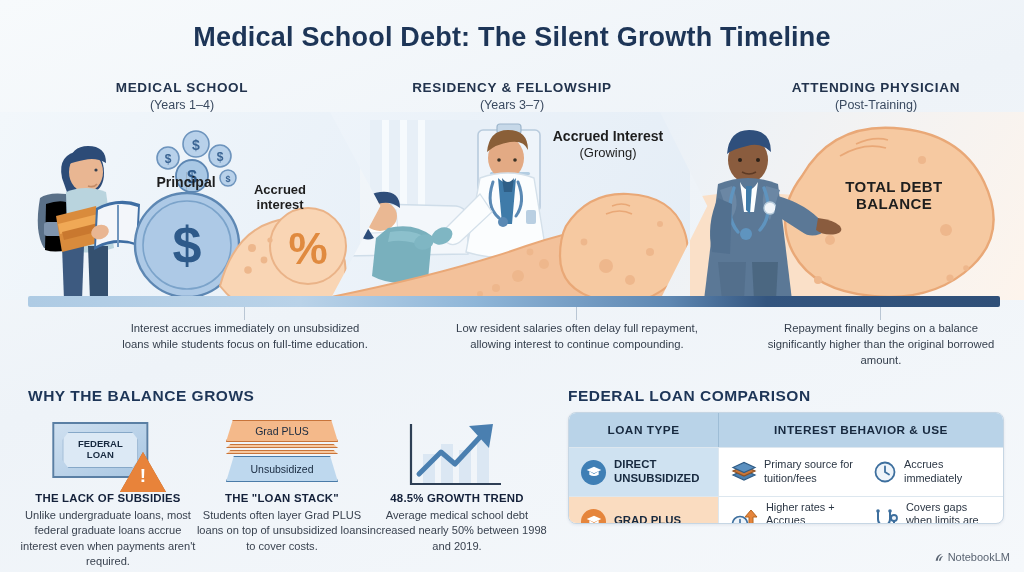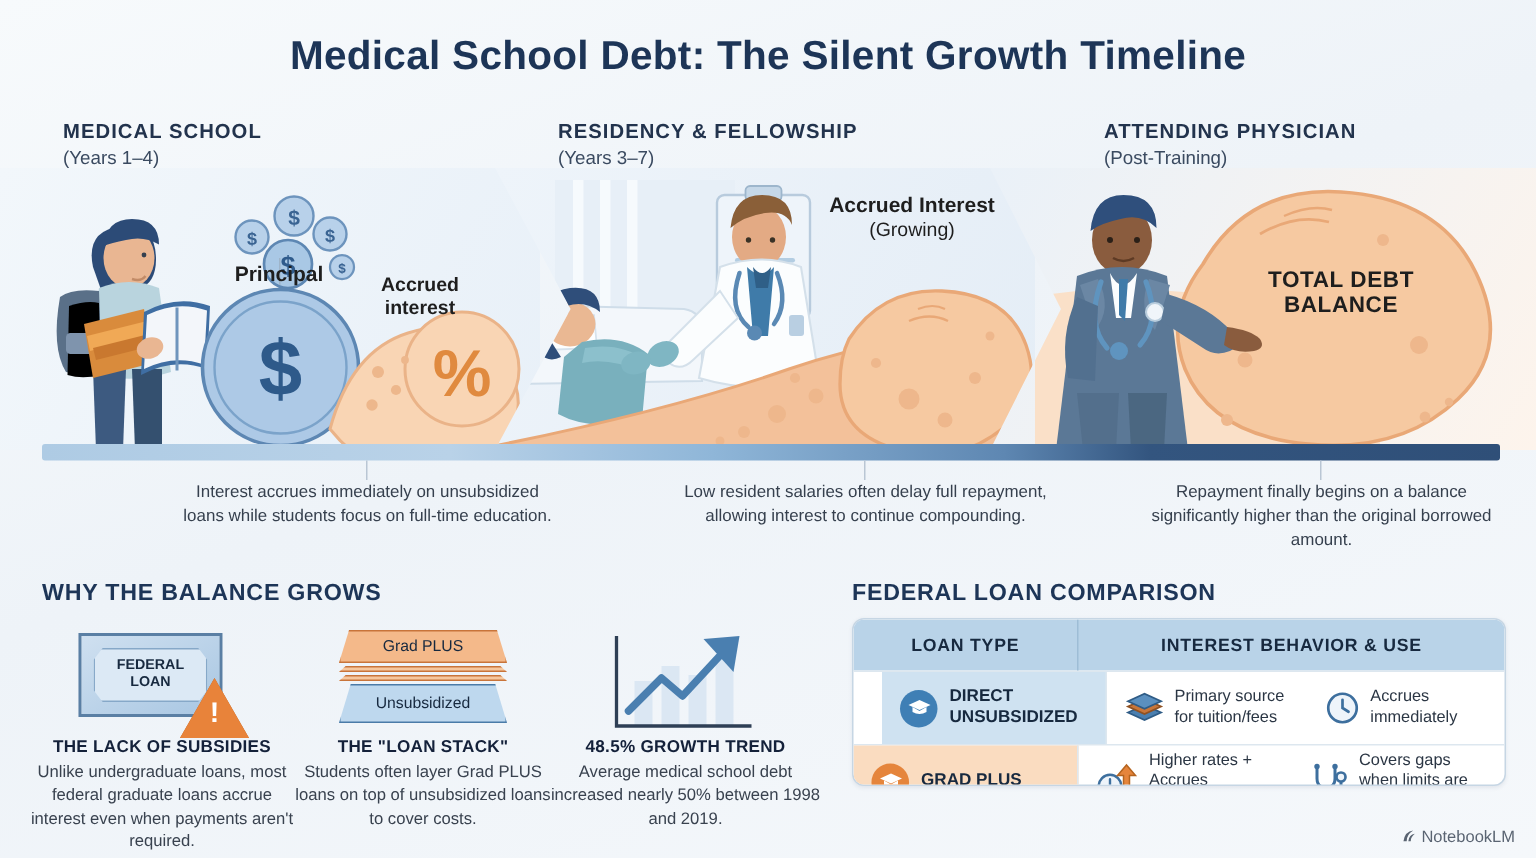--- a/index.html
+++ b/index.html
@@ -16,21 +16,21 @@
 
   
   .title {
     position: absolute; left: 0; top: 22px; width: 1024px;
     text-align: center;
     font-size: 27px; font-weight: bold;
     color: #1d3557; letter-spacing: .2px;
   }
 
   
-  .stage-head { position: absolute; }
+  .stage-head { position: absolute; text-align: center; }
   .stage-head .h {
     font-size: 13.5px; font-weight: bold; color: #22334d;
     letter-spacing: .7px;
   }
   .stage-head .s { font-size: 12.5px; color: #3a4a60; margin-top: 3px; }
   #sh1 { left: 42px;  top: 80px; width: 280px; }
   #sh2 { left: 372px; top: 80px; width: 280px; }
   #sh3 { left: 736px; top: 80px; width: 280px; }
 
   
@@ -165,33 +165,33 @@
     border-right:1px solid #dde7ef;
   }
   .trow .c1 .nm {
     font-size:11.4px; font-weight:bold; color:#17293f; line-height:1.2;
   }
   .trow .c2 { flex:1; display:flex; align-items:center; }
   .cellitem {
     display:flex; align-items:center; gap:7px; padding:0 8px 0 12px;
     font-size:10.9px; color:#2b3644; line-height:1.25; flex:1;
   }
-  .row-blue .c1 { background:#cfe2f1;margin-left:19px; }
+  .row-blue .c1 { background:#cfe2f1; }
   .row-orange .c1 { background:#fadcc0; }
   .badge {
     width:25px; height:25px; border-radius:50%; flex:0 0 25px;
     display:flex; align-items:center; justify-content:center;
   }
   .badge.blue { background:#3f7fb5; }
   .badge.orange { background:#e5853c; }
 
   
   .wm {
     position:absolute; right:14px; bottom:8px;
-    font-size:11px; color:#5a6472; display:flex; align-items:center; gap:1px;
+    font-size:11px; color:#5a6472; display:flex; gap:1px;
   }
 </style>
 </head>
 <body>
 
 <div id="root">
 
   <div class="title">Medical School Debt: The Silent Growth Timeline</div>
 
   <div class="stage-head" id="sh1">

